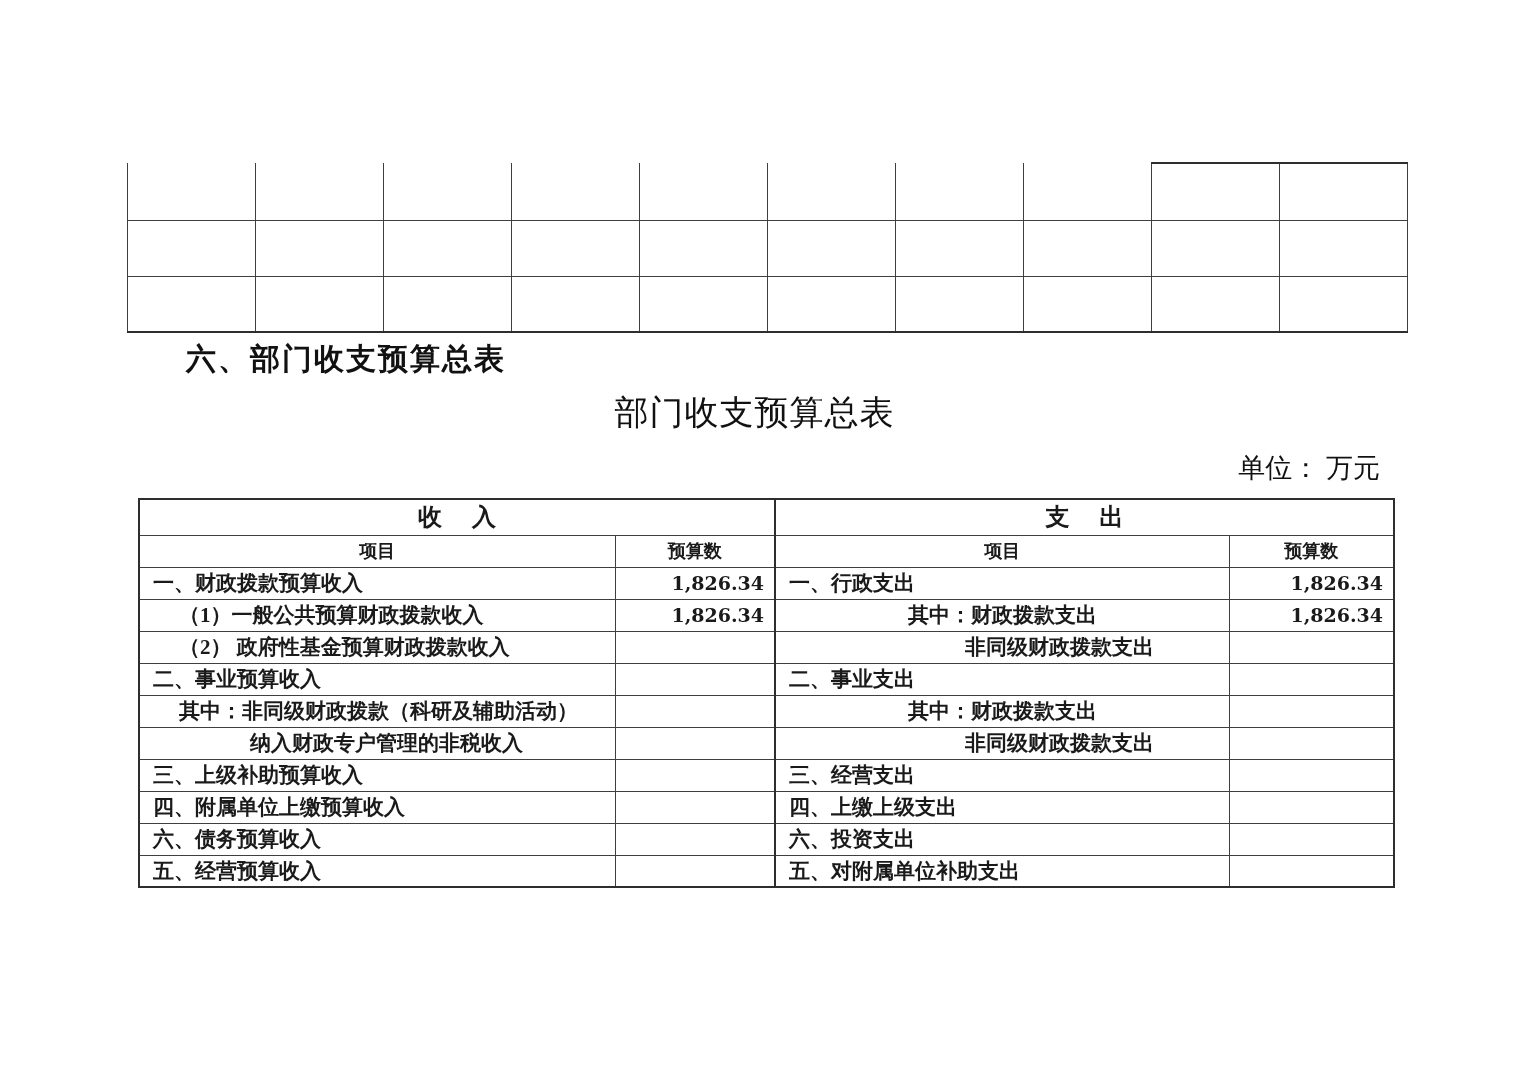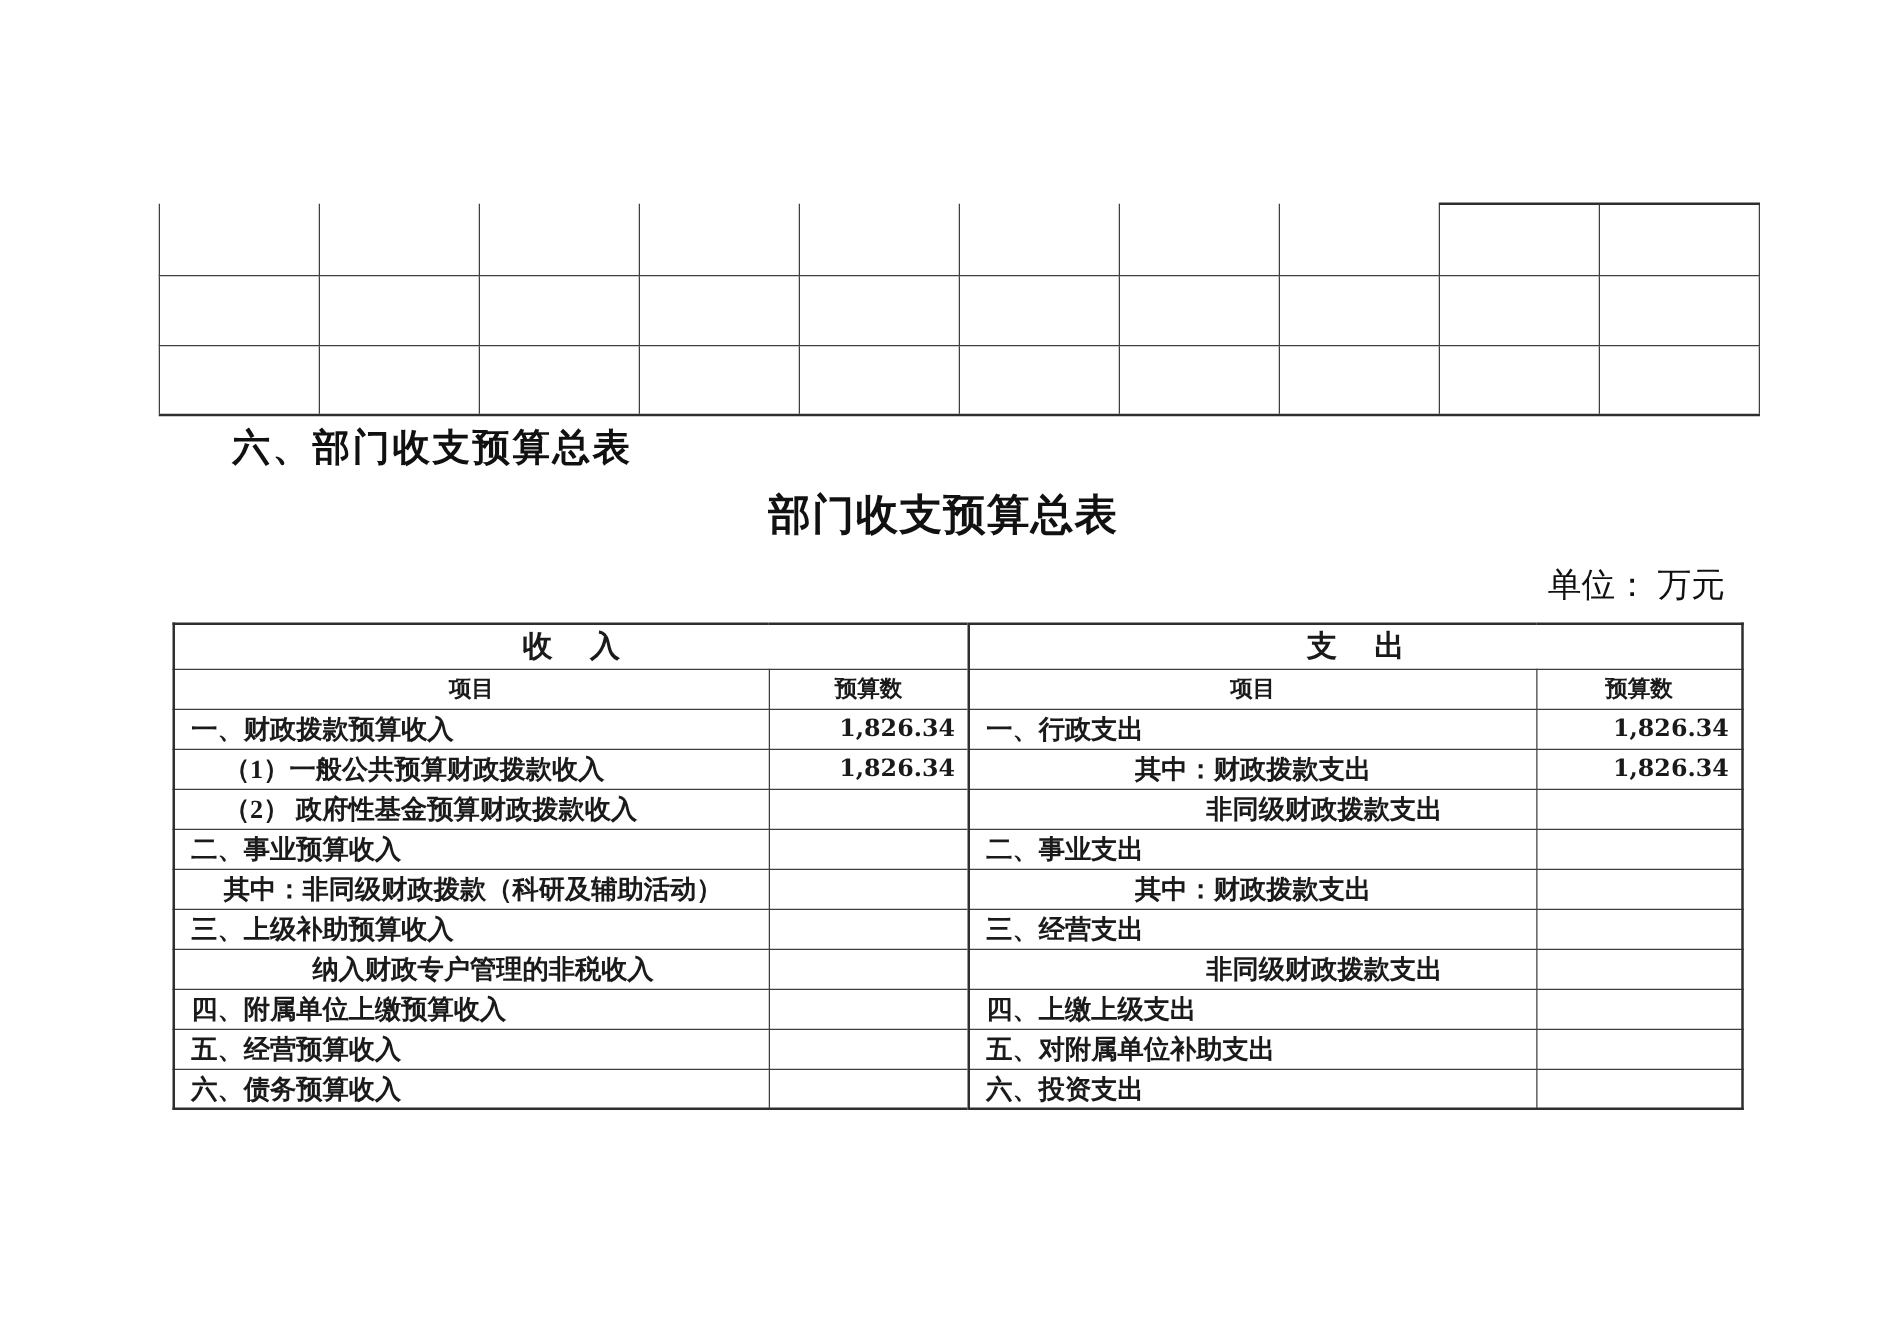--- a/index.html
+++ b/index.html
@@ -24,21 +24,21 @@
 
   
   .section-heading{
     position:absolute;left:186px;top:344px;
     font-family:Liberation Serif, serif;
     font-weight:bold;font-size:30px;line-height:1;letter-spacing:2px;
     color:#111;white-space:nowrap;
   }
   .table-title{
     position:absolute;left:127px;top:394px;width:1255px;
-    text-align:center;font-weight:bold;font-size:34px;line-height:1.1;
+    text-align:center;font-weight:normal;font-size:34px;line-height:1.1;
     color:#111;letter-spacing:1px;
   }
   .unit-label{
     position:absolute;right:140px;top:454px;
     font-size:27px;line-height:1.1;color:#111;white-space:pre;
   }
 
   
   .budget-table{
     position:absolute;left:138px;top:498px;
@@ -162,43 +162,43 @@
         <td class="item mid exp-ind-0">二、事业支出</td>
         <td class="val"></td>
       </tr>
       <tr>
         <td class="item inc-ind-1">其中：非同级财政拨款（科研及辅助活动）</td>
         <td class="val"></td>
         <td class="item mid exp-ind-1">其中：财政拨款支出</td>
         <td class="val"></td>
       </tr>
       <tr>
+        <td class="item inc-ind-2">纳入财政专户管理的非税收入</td>
+        <td class="val"></td>
+        <td class="item mid exp-ind-2">非同级财政拨款支出</td>
+        <td class="val"></td>
+      </tr>
+      <tr>
         <td class="item inc-ind-0">三、上级补助预算收入</td>
         <td class="val"></td>
         <td class="item mid exp-ind-0">三、经营支出</td>
         <td class="val"></td>
       </tr>
       <tr>
-        <td class="item inc-ind-2">纳入财政专户管理的非税收入</td>
-        <td class="val"></td>
-        <td class="item mid exp-ind-2">非同级财政拨款支出</td>
-        <td class="val"></td>
-      </tr>
-      <tr>
         <td class="item inc-ind-0">四、附属单位上缴预算收入</td>
         <td class="val"></td>
         <td class="item mid exp-ind-0">四、上缴上级支出</td>
         <td class="val"></td>
       </tr>
       <tr>
+        <td class="item inc-ind-0">六、债务预算收入</td>
+        <td class="val"></td>
+        <td class="item mid exp-ind-0">六、投资支出</td>
+        <td class="val"></td>
+      </tr>
+      <tr>
         <td class="item inc-ind-0">五、经营预算收入</td>
         <td class="val"></td>
         <td class="item mid exp-ind-0">五、对附属单位补助支出</td>
-        <td class="val"></td>
-      </tr>
-      <tr>
-        <td class="item inc-ind-0">六、债务预算收入</td>
-        <td class="val"></td>
-        <td class="item mid exp-ind-0">六、投资支出</td>
         <td class="val"></td>
       </tr>
     </tbody>
 </table>
 
 </body></html>

